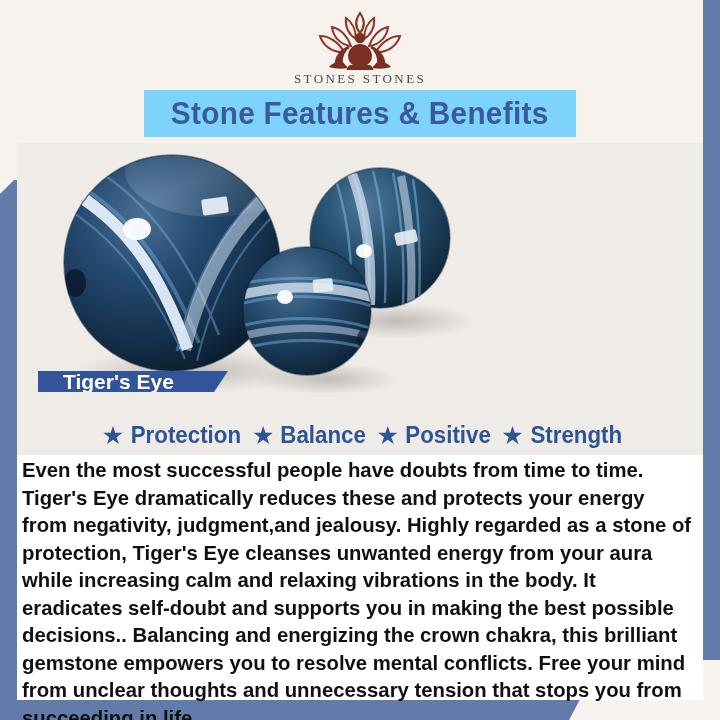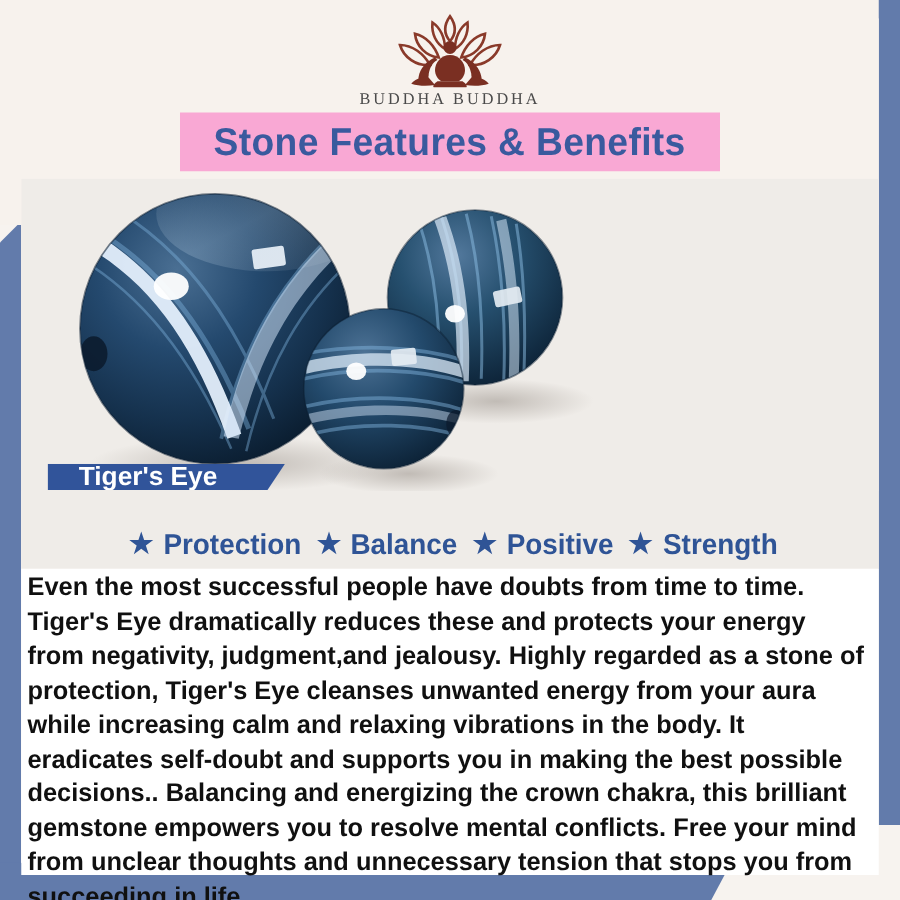--- a/index.html
+++ b/index.html
@@ -48,21 +48,21 @@
   #logo-word{
     margin-top:1px;
     font-family:"Liberation Serif", serif;
     font-size:13px;letter-spacing:2.4px;color:#4a4a4a;
     white-space:nowrap;
   }
 
   
   #title-plate{
     position:absolute;left:144px;top:90px;width:432px;height:47px;
-    background:#f9a8d4;
+    background:#7dd3fc;
     display:flex;align-items:center;justify-content:center;
   }
   #title{
     font-family:"Liberation Sans Narrow","Liberation Sans",sans-serif;
     font-weight:bold;font-size:31px;color:#3a5a9e;
     letter-spacing:.3px;white-space:nowrap;
     transform:scaleX(.96);
   }
 
   
@@ -143,21 +143,21 @@
       <g fill="#7a2f22">
         <circle cx="66" cy="30" r="5.2"></circle>
         <path d="M66 36 c-7 0 -12 6 -12 12 0 4 2 7 5 9 l14 0 c3 -2 5 -5 5 -9 0 -6 -5 -12 -12 -12 z"></path>
         <path d="M54 38 c-7 3 -12 9 -13 15 -1 4 1 6 4 5 3 -1 4 -4 4 -7 1 -5 3 -9 7 -11 z"></path>
         <path d="M78 38 c7 3 12 9 13 15 1 4 -1 6 -4 5 -3 -1 -4 -4 -4 -7 -1 -5 -3 -9 -7 -11 z"></path>
         <path d="M48 53 c-6 1 -11 3 -13 6 6 2 13 2 19 1 z"></path>
         <path d="M84 53 c6 1 11 3 13 6 -6 2 -13 2 -19 1 z"></path>
         <path d="M56 57 c-3 2 -4 4 -3 5 l26 0 c1 -1 0 -3 -3 -5 z"></path>
       </g>
     </svg>
-    <div id="logo-word">BUDDHA BUDDHA</div>
+    <div id="logo-word">STONES STONES</div>
   </div>
 
   <div id="title-plate">
     <div id="title">Stone Features &amp; Benefits</div>
   </div>
 
   <div id="photo">
     <div id="photo-bg"></div>
     <svg id="gems" viewBox="0 0 686 250">
       <defs>

